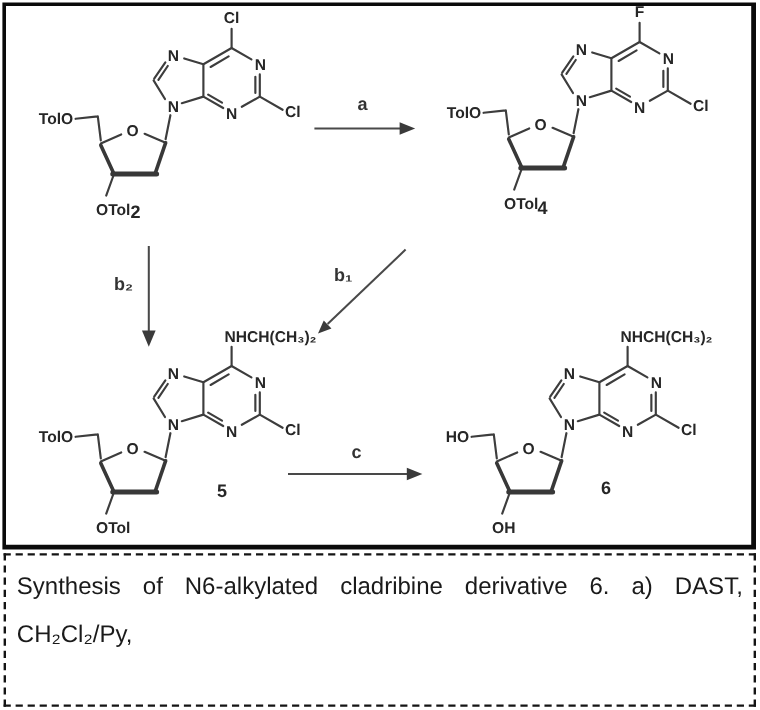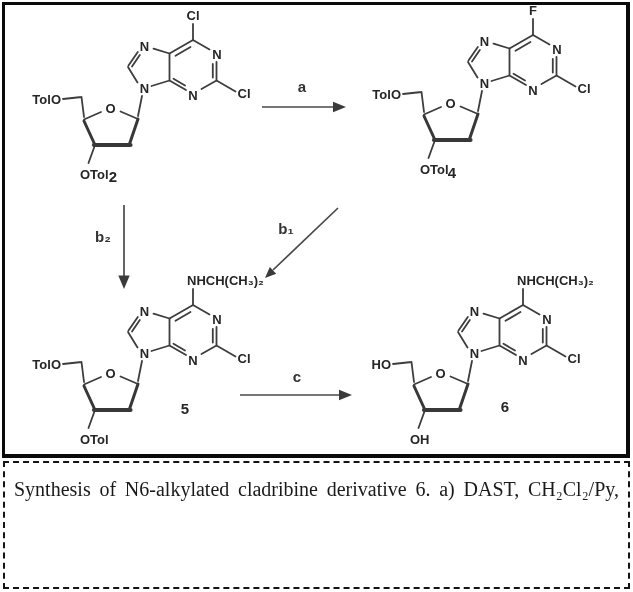--- a/index.html
+++ b/index.html
@@ -9,21 +9,21 @@
   }
   .scheme-box {
     position:absolute; left:2px; top:2px; width:628px; height:456px;
     box-sizing:border-box; border:3px solid #0a0a0a; border-right-width:4px;
     border-bottom-width:4px; background:#ffffff;
   }
   .caption-box {
     position:absolute; left:3px; top:461px; width:627px; height:128px;
     box-sizing:border-box; border:2px dashed #141414; background:#ffffff;
     padding:6px 9px 0 9px;
-    font-family:Liberation Serif, serif; font-size:20px; color:#1a1a1a;
+    font-family:Liberation Sans, sans-serif; font-size:20px; color:#1a1a1a;
   }
   .cap { margin:0; line-height:40px; }
   .just { text-align:justify; text-align-last:justify; }
   svg.compound { position:absolute; overflow:visible; }
   svg.arrows { position:absolute; left:0; top:0; }
   .bond { stroke:#3d3d3d; stroke-width:1.8; fill:none; stroke-linecap:round; }
   .wedge { stroke:#383838; fill:none; stroke-linecap:round; }
   .atom { font-family:"Liberation Sans",sans-serif; font-size:13px; font-weight:bold; fill:#262626; }
   .num  { font-family:"Liberation Sans",sans-serif; font-size:15px; font-weight:bold; fill:#262626; }
   .arrow-line { stroke:#494949; stroke-width:1.7; fill:none; }

